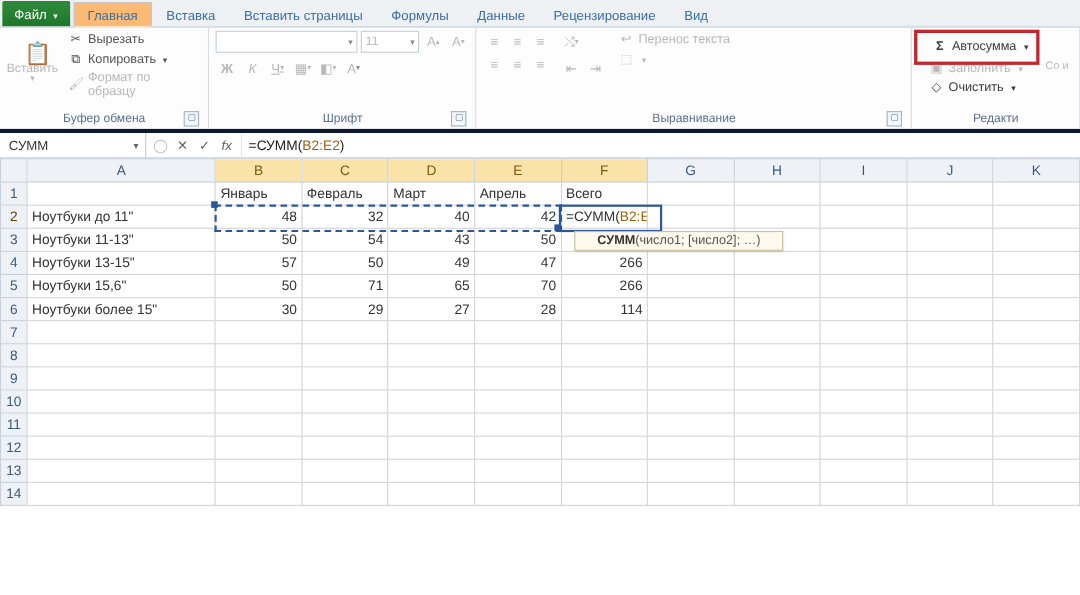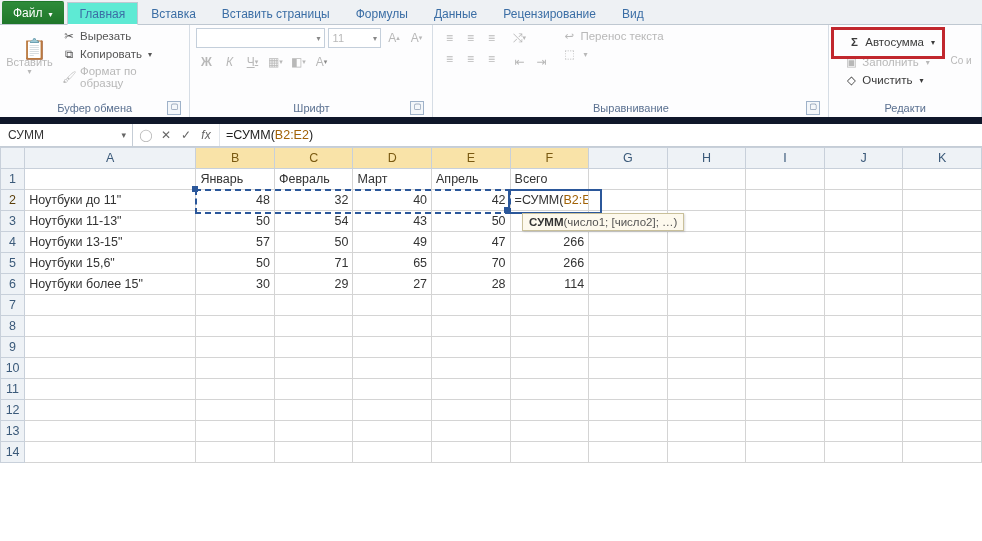--- a/index.html
+++ b/index.html
@@ -1,21 +1,21 @@
 <!DOCTYPE html>
 <html><head>
 <meta charset="utf-8">
 <style>
   html,body{margin:0;padding:0;font-family:"Segoe UI",Tahoma,sans-serif;font-size:12px;color:#333;background:#fff;width:982px;height:541px;overflow:hidden}
-  .ribbon{background:#eef1f4;border-bottom:7px solid #0f172a}
+  .ribbon{background:#eef1f4;border-bottom:4px solid #0f172a}
   .tabs{display:flex;align-items:flex-end;height:24px;padding-left:2px;gap:0}
   .tab{padding:4px 12px 3px;border:1px solid transparent;border-bottom:none;color:#3b6ea5;cursor:default;font-size:12px}
   .tab.file{background:linear-gradient(#2e8b3a,#1f772a);color:#fff;border-radius:2px 2px 0 0;padding:4px 10px;margin-right:3px}
   .tab.file .tri{margin-left:6px;font-size:8px}
-  .tab.active{background:#5eead4;border-color:#bfc8d1;color:#3b6ea5;border-bottom:1px solid #fff;position:relative;top:1px}
+  .tab.active{background:#fdba74;border-color:#bfc8d1;color:#3b6ea5;border-bottom:1px solid #fff;position:relative;top:1px}
   .ribbon-body{display:flex;background:#fdfdfe;border-top:1px solid #bfc8d1;height:92px}
   .group{border-right:1px solid #d6dde5;display:flex;flex-direction:column;justify-content:space-between;position:relative;padding:3px 6px 0}
   .group-title{text-align:center;color:#5a7090;font-size:11px;padding:2px 0 3px;position:relative}
   .group-title .dlg{position:absolute;right:2px;bottom:2px;width:12px;height:12px;border:1px solid #9fb2c9;font-size:8px;line-height:10px;text-align:center;color:#5a7090;background:#f4f7fa}
   .disabled{color:#b8b8b8!important}
   .btn{display:inline-flex;align-items:center;gap:4px;padding:1px 3px;color:#3b3b3b}
   .vbtn{display:flex;flex-direction:column;align-items:center;justify-content:center;width:48px;text-align:center;line-height:1.1;font-size:11px;color:#999}
   .clip-ops{display:flex;gap:6px}
   .clip-right{display:flex;flex-direction:column;gap:2px;font-size:11.5px}
   .clip-right .btn{color:#555}
@@ -43,21 +43,21 @@
   table.grid td.num{text-align:right}
   .col-A{width:170px}.col-std{width:78px}
   
   .rowh.active,.colh.active{background:#f9e3a8;color:#7a5a12}
   .rowh.active-strong{background:#f3c24a;color:#5a3f0a}
   
   .dashed-sel{position:absolute;border:2px dashed #2b579a;pointer-events:none}
   .active-cell{position:absolute;border:2px solid #2b579a;pointer-events:none;background:rgba(255,255,255,0)}
   .corner-dot{position:absolute;width:6px;height:6px;background:#2b579a}
   .ref-color{color:#a16207}
-  .tooltip{position:absolute;background:#fdf9ed;border:1px solid #c9c09a;padding:2px 6px;font-size:11.5px;color:#555;box-shadow:1px 1px 2px rgba(0,0,0,.15)}
+  .tooltip{position:absolute;background:#fdf9ed;border:1px solid #c9c09a;padding:2px 20px;font-size:11.5px;color:#555;box-shadow:1px 1px 2px rgba(0,0,0,.15)}
   .tooltip b{color:#333}
   .ico{display:inline-block;width:14px;height:14px;text-align:center;line-height:14px}
 </style>
 </head>
 <body>
 
 <div class="ribbon">
   <div class="tabs">
     <div class="tab file"><span>Файл</span><span class="tri">▾</span></div>
     <div class="tab active">Главная</div>

